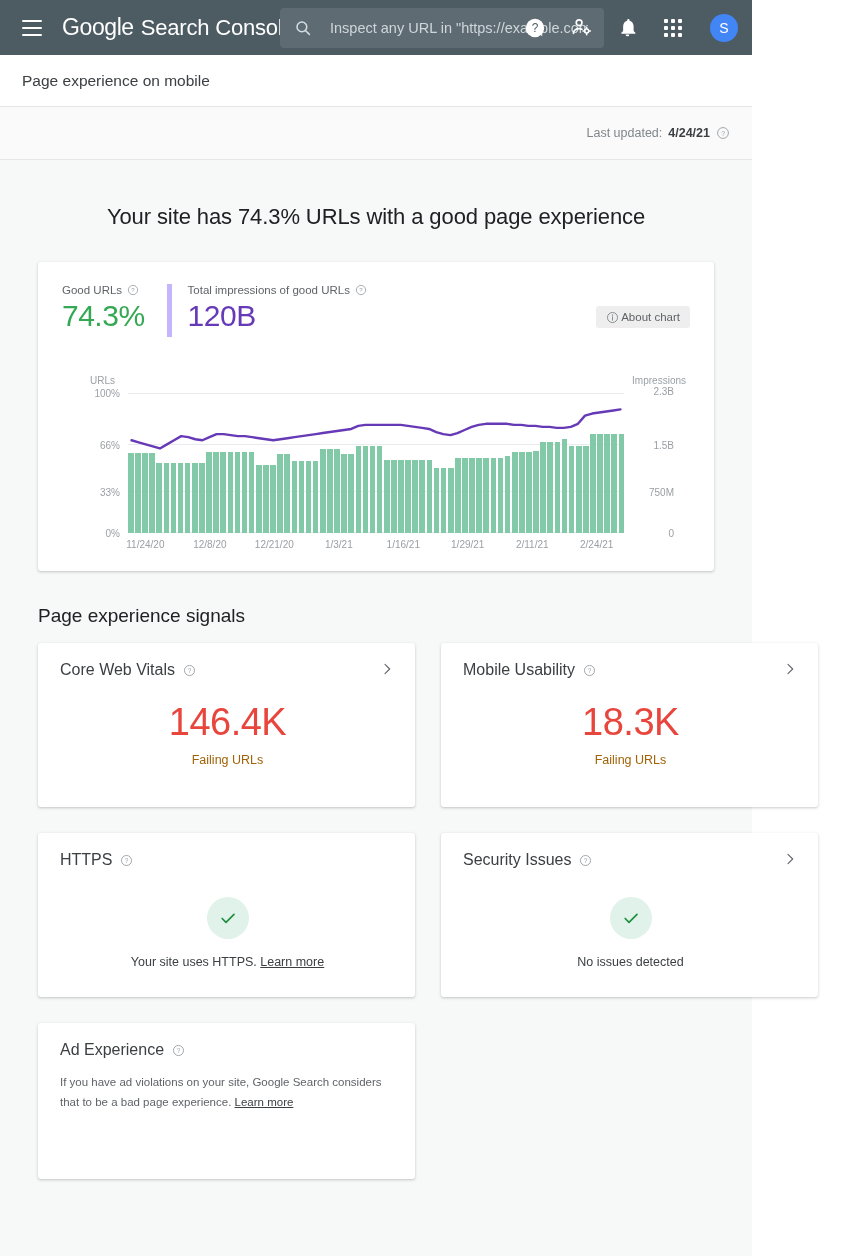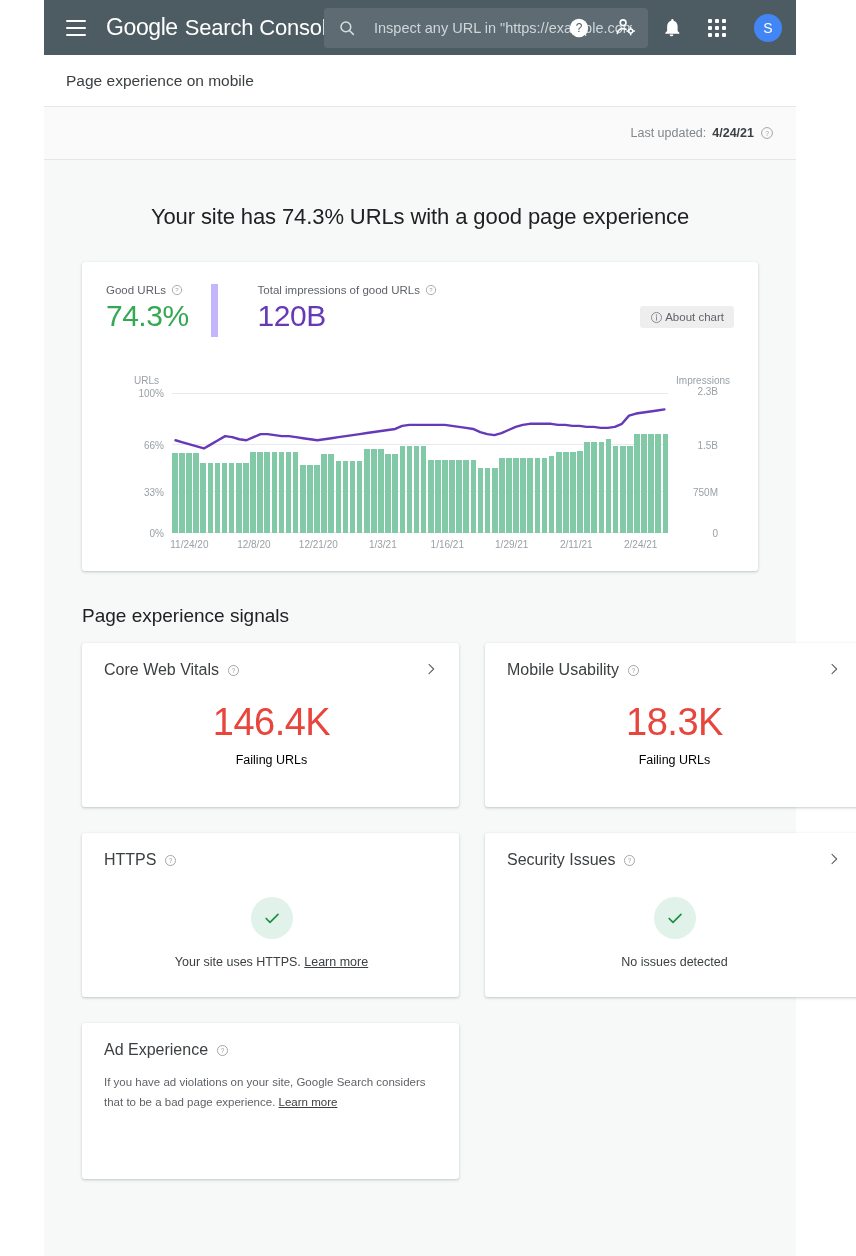--- a/index.html
+++ b/index.html
@@ -4,21 +4,21 @@
 <style>
   * { box-sizing: border-box; }
   html, body { margin: 0; padding: 0; }
   body {
     width: 856px; height: 1256px;
     font-family: "Liberation Sans", sans-serif;
     background: #ffffff;
     overflow: hidden;
     -webkit-font-smoothing: antialiased;
   }
-  .app { width: 752px; height: 1256px; position: relative; background: #f5f6f7; margin-left: 44px; }
+  .app { width: 752px; height: 1256px; position: relative; background: #f5f6f7; }
 
   
   .topbar {
     height: 55px; background: #4d5b63;
     display: flex; align-items: center; padding: 0 16px;
     position: relative;
   }
   .hamburger { width: 26px; height: 26px; margin-left: 6px; margin-right: 14px;
     display: flex; flex-direction: column; justify-content: center; gap: 5px; cursor: pointer; }
   .hamburger span { display: block; height: 2px; width: 20px; background: #ffffff; border-radius: 1px; }
@@ -68,21 +68,21 @@
   .headline {
     text-align: center; font-size: 22px; color: #202124; font-weight: 400; letter-spacing: -0.1px;
     margin: 0 0 32px 0;
   }
 
   .card { background: #ffffff; border-radius: 3px; box-shadow: 0 1px 2px rgba(60,64,67,.18), 0 1px 3px 1px rgba(60,64,67,.07); }
 
   .chart-card { margin: 0 38px; padding: 18px 0 10px 0; position: relative; }
   .metrics { display: flex; align-items: flex-start; padding: 4px 24px 0 24px; position: relative; }
   .metric { padding: 0 22px 4px 0; }
-  .metric + .metric { border-left: 7px solid #c4b5fd; padding-left: 40px; }
+  .metric + .metric { border-left: 5px solid #c4b5fd; padding-left: 16px; }
   .metric-label { font-size: 11.5px; color: #5f6368; display: flex; gap: 5px; }
   .metric-value { font-size: 30px; margin-top: 3px; letter-spacing: -0.5px; font-weight: 400; }
   .val-good { color: #34a853; }
   .val-impr { color: #6639b6; }
 
   .about-chip {
     position: absolute; right: 24px; top: 26px;
     background: #eeeeee; border-radius: 3px; height: 22px; padding: 0 10px;
     display: flex; align-items: center; gap: 2px; font-size: 11.5px; color: #5f6368; cursor: pointer;
   }
@@ -101,21 +101,21 @@
 
   
   .signals-title { font-size: 19px; color: #202124; font-weight: 400; margin: 34px 0 16px 38px; }
   .grid { display: grid; grid-template-columns: 377px 377px; gap: 26px; margin: 0 38px; }
   .sig-card { padding: 18px 20px 18px 22px; position: relative; }
   .sig-head { display: flex; align-items: center; }
   .sig-title { font-size: 16px; color: #3c4043; }
   .sig-q { margin-left: 8px; }
   .chev { position: absolute; right: 20px; top: 18px; cursor: pointer; }
   .sig-big { text-align: center; font-size: 38px; color: #e8453c; margin-top: 22px; letter-spacing: -0.5px; }
-  .sig-sub { text-align: center; font-size: 12.5px; color: #000000; margin-top: 9px; }
+  .sig-sub { text-align: center; font-size: 12.5px; color: #a16207; margin-top: 9px; }
   .h-170 { height: 164px; }
   .h-155 { height: 156px; }
   .check-circle {
     width: 42px; height: 42px; border-radius: 50%; background: #e0f2e9;
     display: flex; align-items: center; justify-content: center; margin: 28px auto 0 auto;
   }
   .sig-note { text-align: center; font-size: 12.5px; color: #3c4043; margin-top: 16px; }
   .sig-note a, .ad-body a { color: #3c4043; text-decoration: underline; }
   .ad-card { padding: 18px 22px 20px 22px; }
   .ad-body { font-size: 11.5px; color: #5f6368; line-height: 1.72; margin-top: 14px; max-width: 330px; }

